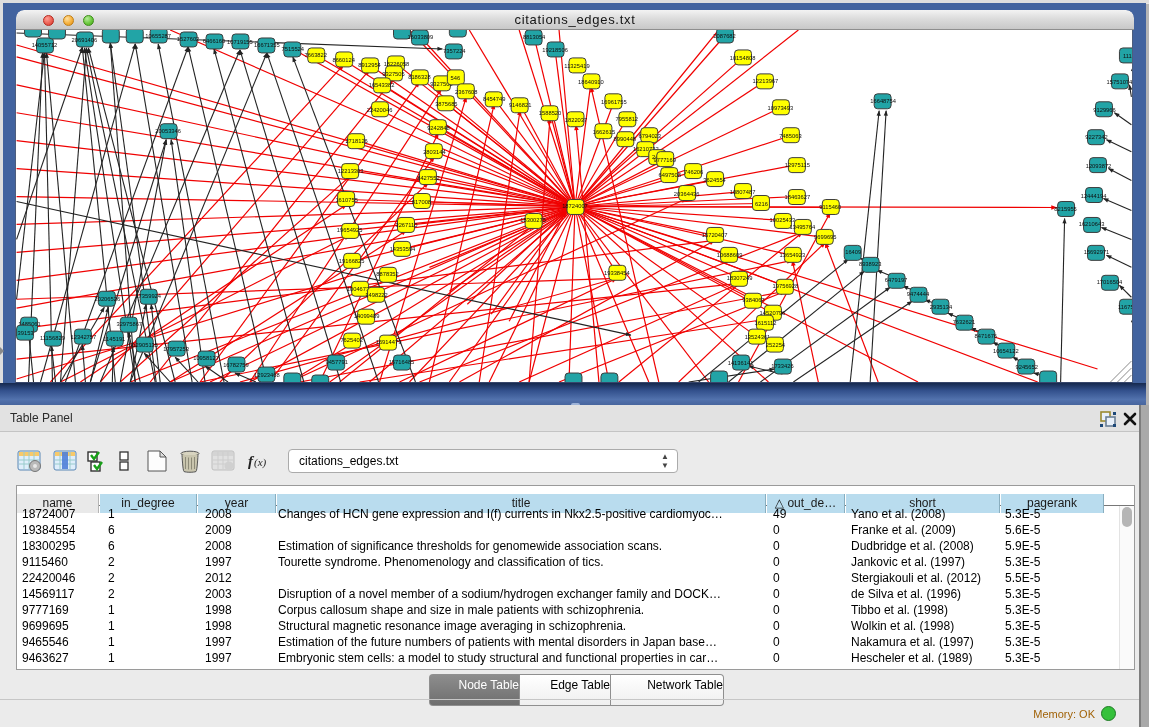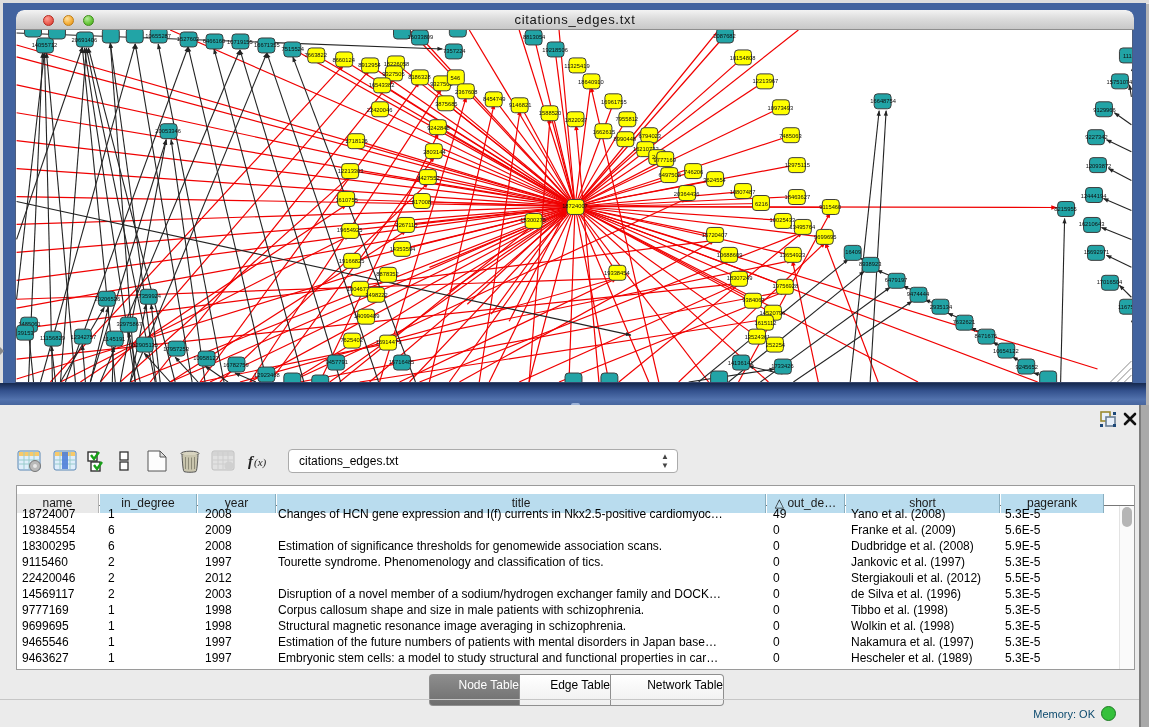--- a/index.html
+++ b/index.html
@@ -22,21 +22,21 @@
 .tr{position:absolute;left:0;width:1117px;height:16px;font-size:12px;color:#000}
 .tr span{position:absolute;top:0;white-space:nowrap;overflow:hidden;line-height:16px}
 #rows{left:16px;top:486px}
 #vscroll{left:1102px;top:20px;width:15px;height:163px;background:#fafafa;border-left:1px solid #e3e3e3}
 #vthumb{left:2px;top:1px;width:10px;height:20px;background:#b5b5b5;border-radius:5px}
 #tabs{left:429px;top:269px;height:20px;font-size:12px}
 .tab{position:absolute;top:0;height:32px;line-height:20px;text-align:right;border:1px solid #8f8f8f}
 #tab1{left:0;width:90px;border-radius:4px 0 0 4px;background:linear-gradient(#8d8d8d,#6e6e6e);color:#fff;border-right:none}
 #tab2{left:90px;width:92px;background:linear-gradient(#fff,#efefef);color:#000}
 #tab3{left:182px;width:113px;border-radius:0 4px 4px 0;background:linear-gradient(#fff,#efefef);color:#000;border-left:none}
-#status{left:0;top:294px;width:1149px;height:28px;border-top:1px solid #c6c6c6;font-size:12px;color:#0c4a6e}
+#status{left:0;top:294px;width:1149px;height:28px;border-top:1px solid #c6c6c6;font-size:12px;color:#a16207}
 #mem{position:absolute;right:54px;top:8px;font-size:11px}
 #memdot{position:absolute;right:33px;top:6px;width:15px;height:15px;border-radius:50%;background:#35c13b;border:1.5px solid #1e7a24}
 #rstrip{left:1139px;top:405px;width:10px;height:322px;background:#a9a9a9;border-left:2px solid #7d7d7d}
 #rstrip2{left:1146px;top:4px;width:3px;height:401px;background:#b5b5b5}
 </style></head><body>
 <div class="abs" id="topgray"></div>
 <div class="abs" id="desk"></div>
 <div class="abs" id="lgray"></div>
 <div class="abs" style="left:0;top:347px;width:0;height:0;border-top:4px solid transparent;border-bottom:4px solid transparent;border-left:4px solid #8a8a8a"></div>
 <div class="abs" id="win">
@@ -795,20 +795,21 @@
     </g>
 <g stroke="#8a8a8a" stroke-width="1">
       <line x1="1097" y1="353" x2="1118" y2="332"></line>
       <line x1="1104" y1="353" x2="1118" y2="339"></line>
       <line x1="1111" y1="353" x2="1118" y2="346"></line>
     </g>
 </svg>
 <div class="abs" id="bottombar"></div>
 <div class="abs" id="grip"></div>
 <div class="abs" id="panel">
+  <div class="abs" id="ptitle">Table Panel</div>
   <svg class="abs" style="left:1100px;top:6px" width="18" height="18">
     <rect x="1" y="1" width="9" height="9" fill="#e8f0fa" stroke="#9a8a30" stroke-width="1.6"></rect>
     <rect x="6" y="6" width="9" height="9" fill="#e8f0fa" stroke="#6a7f95" stroke-width="1.6"></rect>
     <rect x="13" y="1" width="3" height="3" fill="#1d4878"></rect>
       <rect x="0" y="13" width="3" height="3" fill="#1d4878"></rect>
       <rect x="13" y="13" width="3" height="3" fill="#1d4878"></rect>
   </svg>
   <svg class="abs" style="left:1122px;top:6px" width="16" height="16">
     <path d="M3 3L13 13M13 3L3 13" stroke="#111" stroke-width="2.6" stroke-linecap="round"></path>
   </svg>

